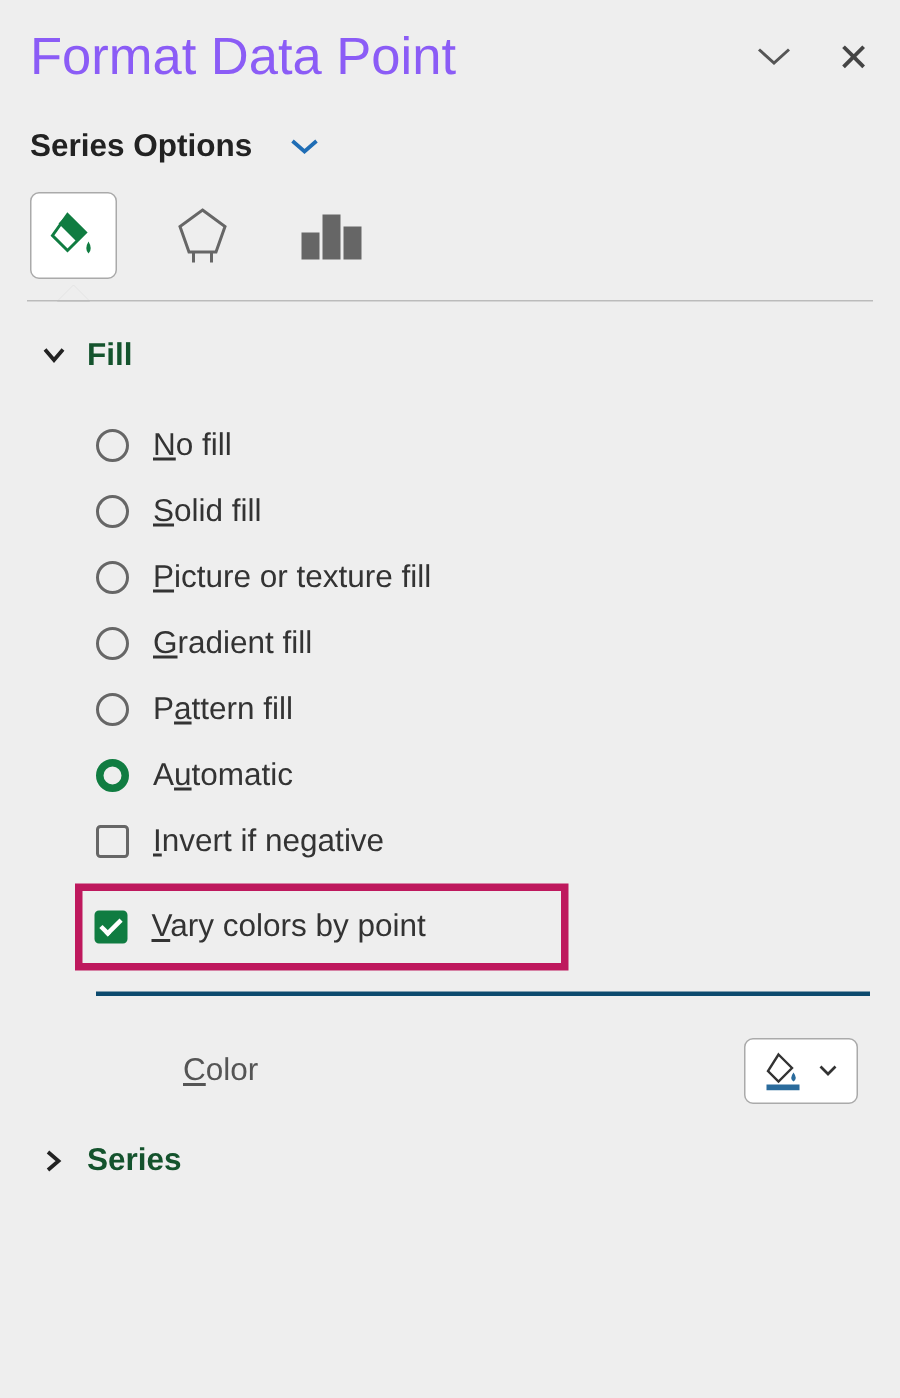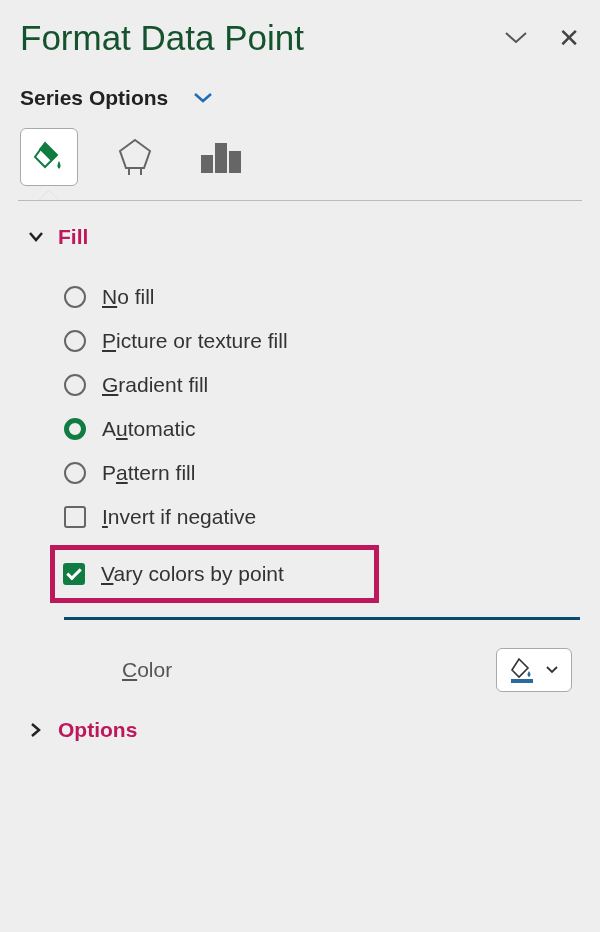--- a/index.html
+++ b/index.html
@@ -17,21 +17,21 @@
     }
     .header {
       display: flex;
       align-items: center;
       justify-content: space-between;
       margin-bottom: 28px;
     }
     .title {
       font-size: 35px;
       font-weight: 300;
-      color: #14532d;
+      color: #8b5cf6;
     }
     .header-controls {
       display: flex;
       gap: 30px;
       align-items: center;
     }
     .chevron-down-lg {
       width: 24px;
       height: 14px;
       display: flex;
@@ -115,21 +115,21 @@
     .section-header {
       display: flex;
       align-items: center;
       gap: 14px;
       cursor: pointer;
       padding: 8px 8px;
     }
     .section-title {
       font-size: 21px;
       font-weight: 700;
-      color: #be185d;
+      color: #14532d;
       text-align: center;
     }
     .options-group {
       padding: 18px 0 0 44px;
     }
     .radio-option, .check-option {
       display: flex;
       align-items: center;
       gap: 16px;
       padding: 10px 0;
@@ -263,39 +263,43 @@
   <span class="section-title">Fill</span>
 </div>
 
 <div class="options-group">
 
   <div class="radio-option">
     <div class="radio-circle"></div>
     <span class="option-label"><span class="underline-char">N</span>o fill</span>
   </div>
 
+  <div class="radio-option">
+    <div class="radio-circle"></div>
+    <span class="option-label"><span class="underline-char">S</span>olid fill</span>
+  </div>
 
   <div class="radio-option">
     <div class="radio-circle"></div>
     <span class="option-label"><span class="underline-char">P</span>icture or texture fill</span>
   </div>
 
   <div class="radio-option">
     <div class="radio-circle"></div>
     <span class="option-label"><span class="underline-char">G</span>radient fill</span>
+  </div>
+
+  <div class="radio-option">
+    <div class="radio-circle"></div>
+    <span class="option-label">P<span class="underline-char">a</span>ttern fill</span>
   </div>
 
   <div class="radio-option">
     <div class="radio-circle selected"></div>
     <span class="option-label">A<span class="underline-char">u</span>tomatic</span>
-  </div>
-
-  <div class="radio-option">
-    <div class="radio-circle"></div>
-    <span class="option-label">P<span class="underline-char">a</span>ttern fill</span>
   </div>
 
   <div class="check-option">
     <div class="checkbox-square"></div>
     <span class="option-label"><span class="underline-char">I</span>nvert if negative</span>
   </div>
 
   <div class="highlight-box">
     <div class="check-option">
       <div class="checkbox-square checked"></div>
@@ -316,14 +320,14 @@
         </svg>
     </div>
   </div>
 
 </div>
 
 <div class="section-header">
   <svg width="16" height="16" viewBox="0 0 16 16">
       <polyline points="4,2 11,8 4,14" fill="none" stroke="#222" stroke-width="2.5"></polyline>
     </svg>
-  <span class="section-title">Options</span>
+  <span class="section-title">Series</span>
 </div>
 
 </body></html>

